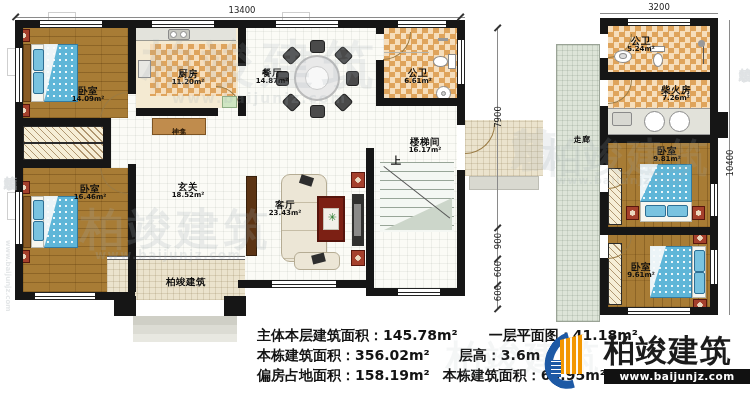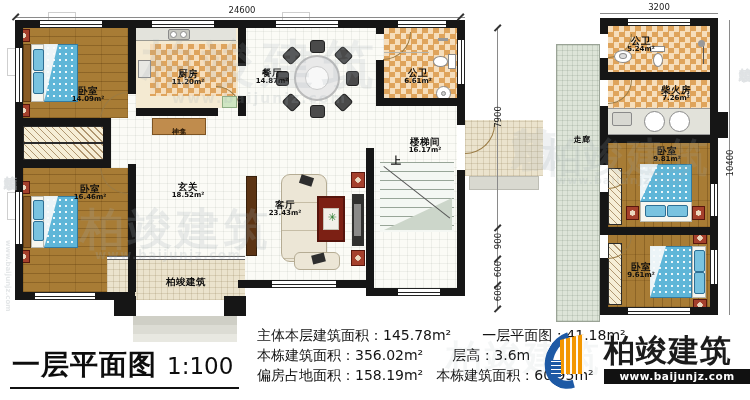--- a/index.html
+++ b/index.html
@@ -49,21 +49,21 @@
   
   .dimline{position:absolute;background:#8a8a8a;z-index:18;}
   .tick{position:absolute;width:9px;height:1.5px;background:#333;transform:rotate(-45deg);z-index:18;}
   .dimtext{position:absolute;font-size:8.5px;color:#222;z-index:18;text-align:center;white-space:nowrap;}
   .vrot{transform:rotate(-90deg);}
   
   .wm{position:absolute;color:#9fabb3;font-weight:bold;z-index:20;white-space:nowrap;pointer-events:none;}
   .wmv{writing-mode:vertical-rl;}
   
   .srow{white-space:nowrap;line-height:20px;}
-  .stat{font-size:14px;font-weight:normal;color:#141414;}
+  .stat{font-size:14px;font-weight:bold;color:#141414;}
   #title-block{position:absolute;left:10px;top:346px;z-index:19;border-bottom:2.5px solid #111;padding:0 6px 3px 2px;}
   #title-text{font-size:28px;font-weight:bold;color:#0d0d0d;letter-spacing:1px;}
   #title-scale{font-size:23px;color:#0d0d0d;margin-left:10px;font-weight:normal;}
   #stats{position:absolute;left:257px;top:325px;z-index:19;}
   #logo{position:absolute;left:546px;top:326px;width:204px;height:70px;z-index:21;}
   #logo-name{position:absolute;left:58px;top:4px;font-size:31px;font-weight:900;color:#1b1b1b;letter-spacing:1px;}
   #logo-bar{position:absolute;left:58px;top:43px;width:146px;height:15px;background:#111;color:#fff;font-size:10.5px;font-weight:bold;text-align:center;line-height:15px;letter-spacing:.5px;}
   .stairs-treads{position:absolute;background-color:#f4f7f3;background-image:repeating-linear-gradient(180deg,#98a598 0 1px,transparent 1px 9px);z-index:4;}
 </style>
 </head>
@@ -312,21 +312,21 @@
     <div class="rarea">9.81m²</div>
   </div>
   <div class="rlabel" style="left:611px;top:262px;width:60px;">
     <div class="rname">卧室</div>
     <div class="rarea">9.61m²</div>
   </div>
 
   <div class="dimline" style="left:15px;top:17px;width:450px;height:1px;"></div>
   <div class="tick" style="left:11px;top:16px;"></div>
   <div class="tick" style="left:456px;top:16px;"></div>
-  <div class="dimtext" style="left:212px;top:5px;width:60px;">24600</div>
+  <div class="dimtext" style="left:212px;top:5px;width:60px;">13400</div>
 
   <div class="dimline" style="left:497px;top:28px;width:1px;height:282px;"></div>
   <div class="tick" style="left:493px;top:27px;"></div>
   <div class="tick" style="left:493px;top:227px;"></div>
   <div class="tick" style="left:493px;top:258px;"></div>
   <div class="tick" style="left:493px;top:284px;"></div>
   <div class="tick" style="left:493px;top:308px;"></div>
   <div class="dimtext vrot" style="left:482px;top:112px;width:32px;">7900</div>
   <div class="dimtext vrot" style="left:484px;top:236px;width:28px;">900</div>
   <div class="dimtext vrot" style="left:484px;top:264px;width:28px;">600</div>
@@ -342,23 +342,20 @@
   <div class="wm" style="left:80px;top:200px;font-size:44px;letter-spacing:4px;opacity:.2;">柏竣建筑</div>
   <div class="wm" style="left:95px;top:248px;font-size:12px;letter-spacing:1.5px;opacity:.2;">www.baijunjz.com</div>
   <div class="wm wmv" style="left:506px;top:92px;font-size:44px;opacity:.16;height:190px;">柏竣建筑</div>
   <div class="wm" style="left:542px;top:130px;font-size:40px;letter-spacing:2px;opacity:.16;">柏竣建筑</div>
   <div class="wm" style="left:556px;top:174px;font-size:11px;letter-spacing:1px;opacity:.18;">www.baijunjz.com</div>
   <div class="wm" style="left:446px;top:334px;font-size:36px;letter-spacing:3px;opacity:.1;">柏竣建筑</div>
   <div class="wm wmv" style="left:1px;top:166px;font-size:13px;opacity:.5;color:#c2c8cc;height:70px;">柏竣建筑</div>
   <div class="wm wmv" style="left:4px;top:240px;font-size:7px;opacity:.45;color:#c2c8cc;height:70px;">www.baijunjz.com</div>
   <div class="wm wmv" style="left:736px;top:58px;font-size:13px;opacity:.5;color:#c2c8cc;height:70px;">柏竣建筑</div>
 
-  <div id="title-block">
-    <span id="title-text">一层平面图</span><span id="title-scale">1:100</span>
-  </div>
 
   <div id="stats">
     <div class="srow">
       <span class="stat">主体本层建筑面积：</span><span class="stat">145.78m²</span>
       <span class="stat" style="margin-left:26px;">一层平面图：</span><span class="stat">41.18m²</span>
     </div>
     <div class="srow">
       <span class="stat">本栋建筑面积：</span><span class="stat">356.02m²</span>
       <span class="stat" style="margin-left:24px;">层高：</span><span class="stat">3.6m</span>
     </div>

